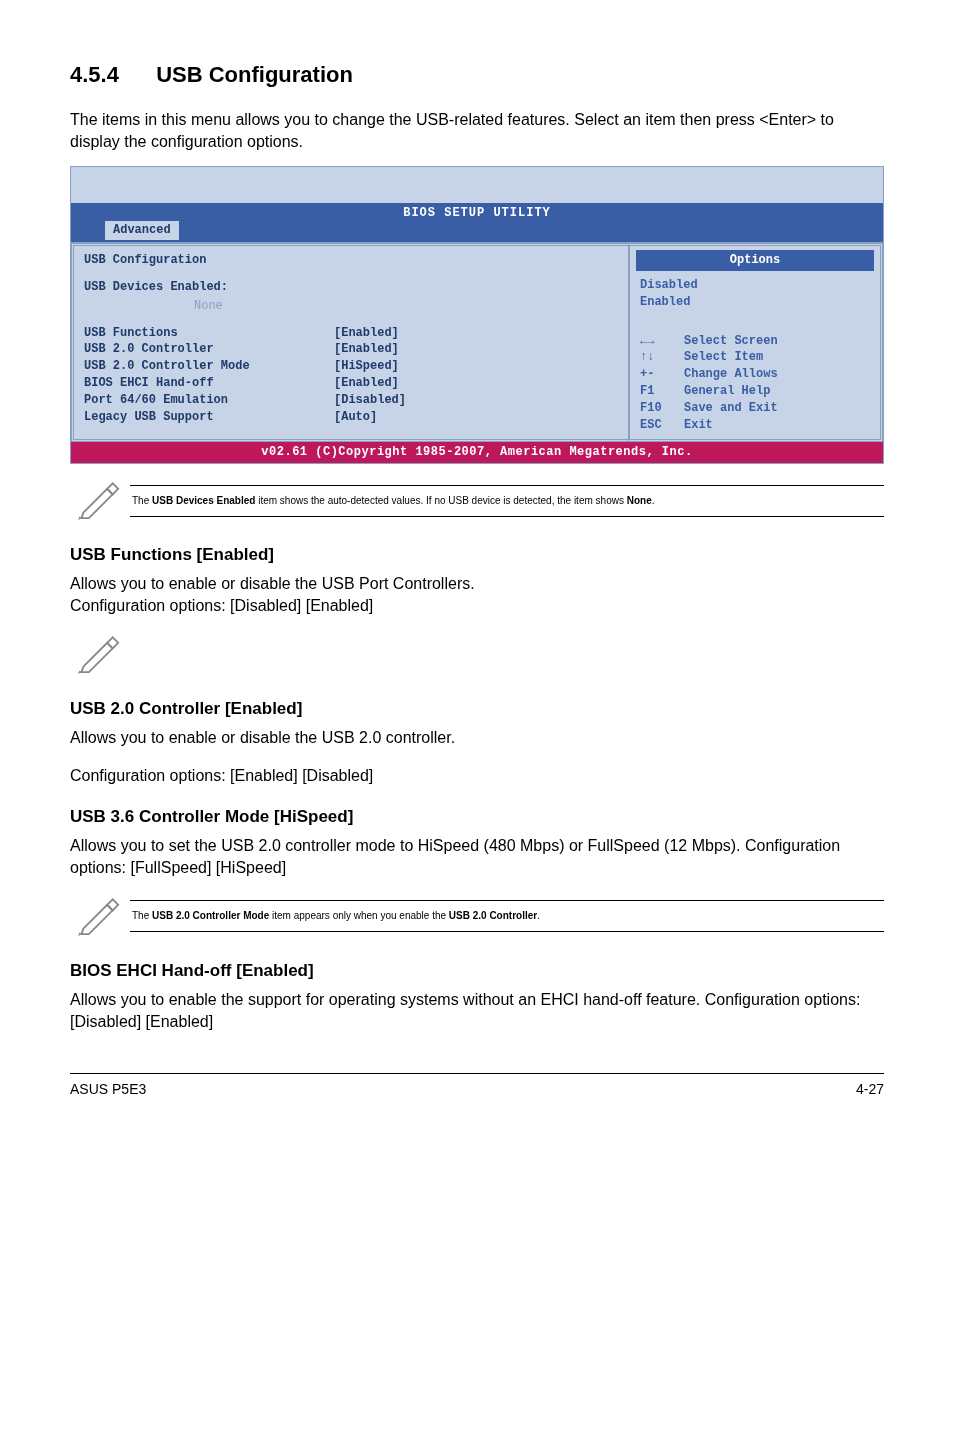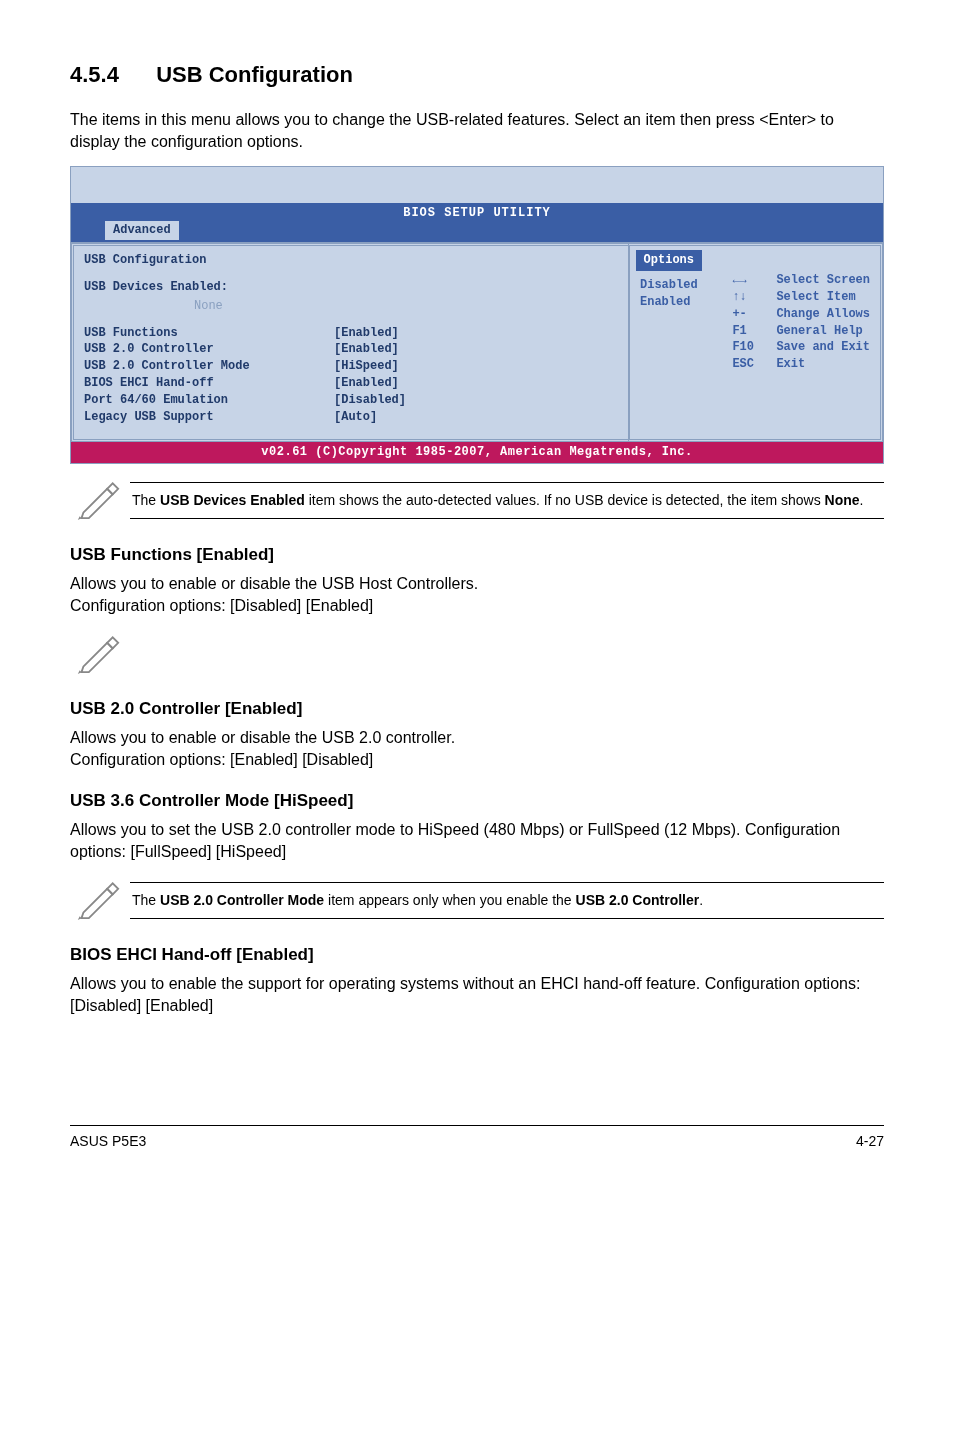--- a/index.html
+++ b/index.html
@@ -69,21 +69,21 @@
     border: 3px double #8aa0c0;
     border-right: 1px solid #8aa0c0;
     padding: 6px 10px 14px 10px;
   }
   .bios-right {
     width: 230px;
     border: 3px double #8aa0c0;
     border-left: 1px solid #8aa0c0;
     padding: 6px 10px;
     display: flex;
-    flex-direction: row;
+    flex-direction: column;
     justify-content: space-between;
     color: #3a5ea5;
     font-weight: bold;
   }
   .bios-config-title {
     color: #203a6a;
     font-weight: bold;
     margin-bottom: 10px;
     display: block;
   }
@@ -130,32 +130,32 @@
     margin: 12px 0 14px 0;
   }
   .note-icon {
     width: 56px;
     flex-shrink: 0;
     text-align: center;
   }
   .note-icon svg { width: 44px; height: 44px; }
   .note-text {
     flex: 1;
-    font-size: 14px;
+    font-size: 10px;
     border-top: 1px solid #000;
     border-bottom: 1px solid #000;
     padding: 8px 2px;
     margin-left: 4px;
   }
   .footer-row {
     display: flex;
     justify-content: space-between;
     border-top: 1px solid #000;
     padding-top: 6px;
-    margin-top: 108px;
+    margin-top: 40px;
     font-size: 14px;
   }
 </style>
 </head>
 <body>
 
 <h2 class="section-heading">
   <span class="num">4.5.4</span>
   <span>USB Configuration</span>
 </h2>
@@ -245,35 +245,35 @@
         <path d="M34 14 L40 8 L46 14 L40 20 Z" fill="none" stroke="#888" stroke-width="2"></path>
         <path d="M6 46 L2 48 L4 44 Z" fill="#888"></path>
       </svg>
   </div>
   <div class="note-text">
     <span>The </span><b>USB Devices Enabled</b><span> item shows the auto-detected values. If no USB device is detected, the item shows </span><b>None</b><span>.</span>
   </div>
 </div>
 
 <h3 class="sub-heading">USB Functions [Enabled]</h3>
-<p class="body-para" style="margin-bottom:0">Allows you to enable or disable the USB Host Controllers.</p>
+<p class="body-para" style="margin-bottom:0">Allows you to enable or disable the USB Port Controllers.</p>
 <p class="body-para">Configuration options: [Disabled] [Enabled]</p>
 
 <div class="note-box">
   <div class="note-icon">
     <svg viewBox="0 0 48 48">
         <path d="M8 40 L34 14 L40 20 L14 46 L6 46 Z" fill="none" stroke="#888" stroke-width="2"></path>
         <path d="M34 14 L40 8 L46 14 L40 20 Z" fill="none" stroke="#888" stroke-width="2"></path>
         <path d="M6 46 L2 48 L4 44 Z" fill="#888"></path>
       </svg>
   </div>
 </div>
 
 <h3 class="sub-heading">USB 2.0 Controller [Enabled]</h3>
-<p class="body-para" style="margin-bottom:0">Allows you to enable or disable the USB 2.0 controller.</p>
+<p class="body-para" style="margin-bottom:16px">Allows you to enable or disable the USB 2.0 controller.</p>
 <p class="body-para">Configuration options: [Enabled] [Disabled]</p>
 
 <h3 class="sub-heading">USB 3.6 Controller Mode [HiSpeed]</h3>
 <p class="body-para">Allows you to set the USB 2.0 controller mode to HiSpeed (480 Mbps) or FullSpeed (12 Mbps). Configuration options: [FullSpeed] [HiSpeed]</p>
 
 <div class="note-box">
   <div class="note-icon">
     <svg viewBox="0 0 48 48">
         <path d="M8 40 L34 14 L40 20 L14 46 L6 46 Z" fill="none" stroke="#888" stroke-width="2"></path>
         <path d="M34 14 L40 8 L46 14 L40 20 Z" fill="none" stroke="#888" stroke-width="2"></path>

